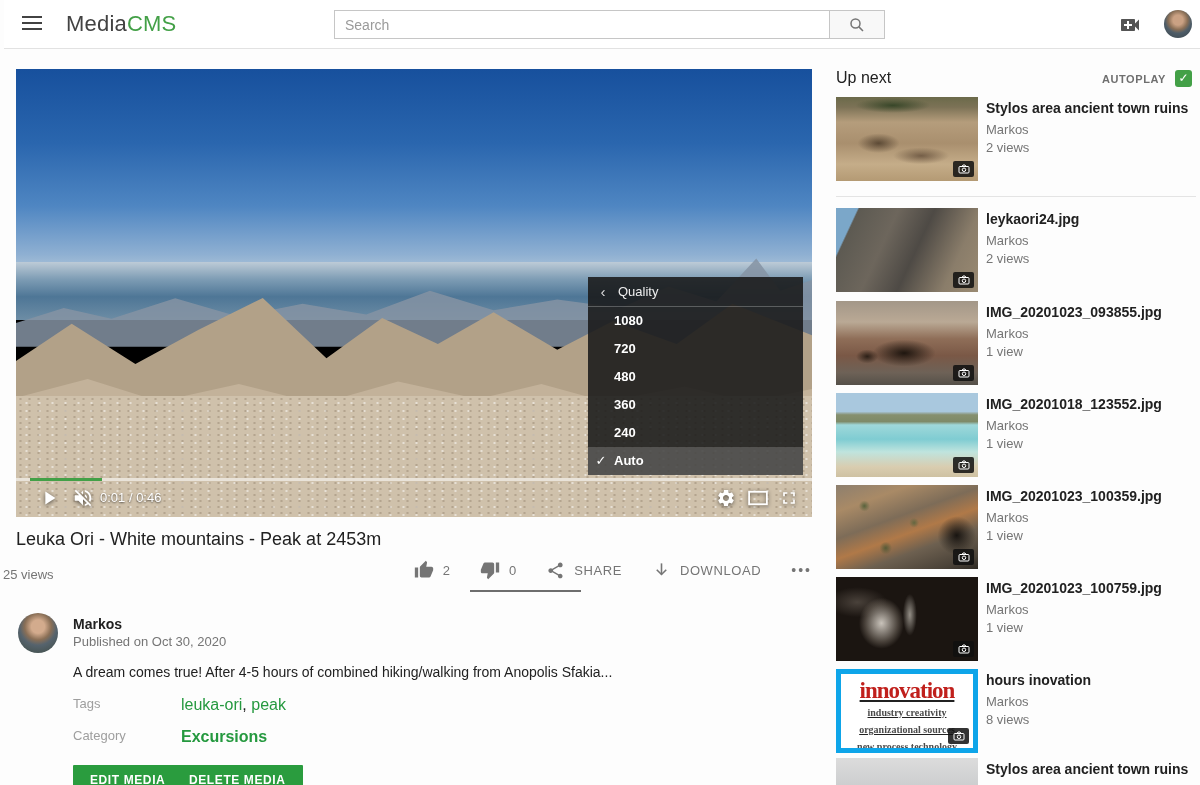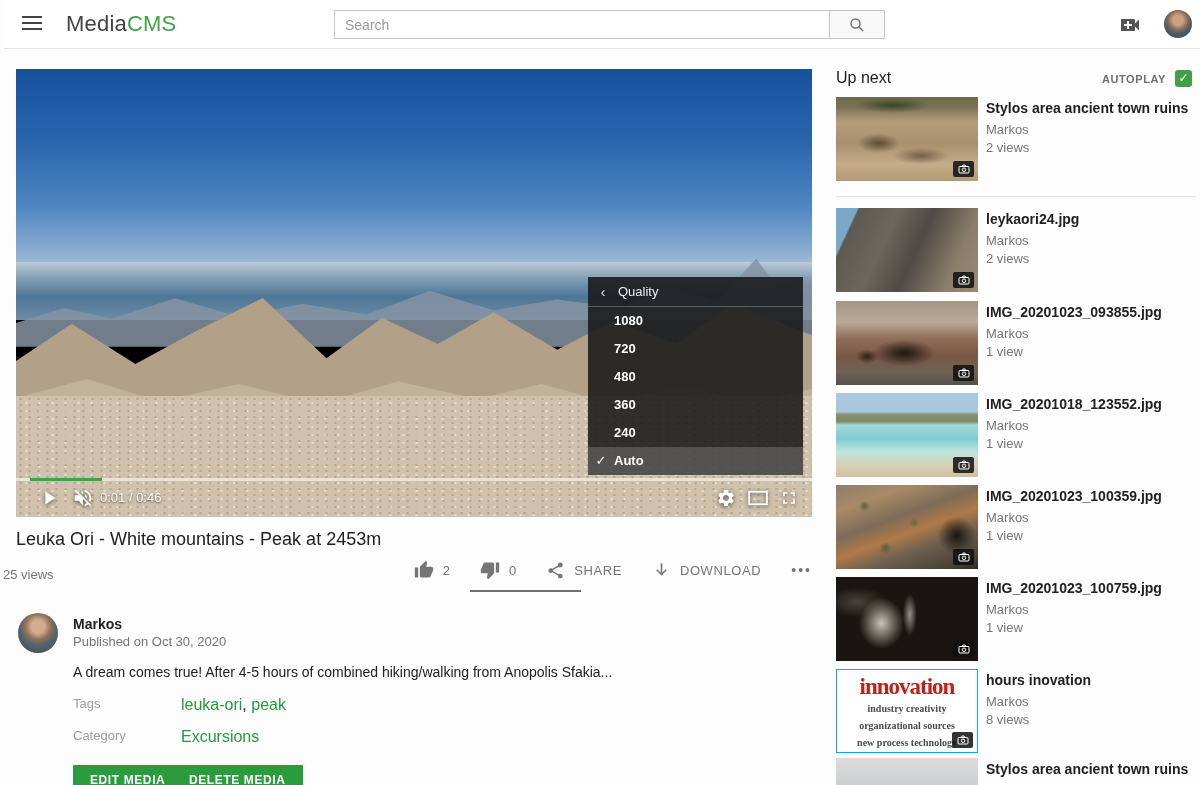--- a/index.html
+++ b/index.html
@@ -93,21 +93,21 @@
     background-blend-mode:normal; }
   .t1::after { content:""; position:absolute; inset:0; background:radial-gradient(ellipse 30px 14px at 30% 55%, rgba(60,45,30,.7), transparent 70%), radial-gradient(ellipse 40px 12px at 60% 70%, rgba(70,50,35,.6), transparent 70%), radial-gradient(ellipse 50px 10px at 40% 10%, rgba(40,60,30,.8), transparent 75%); }
   .t2 { background:linear-gradient(115deg,#7ba7c9 0%,#7ba7c9 12%,#5d5a52 13%,#6d665c 35%,#4e4a45 55%,#8a7d6a 80%,#9a8a72 100%); }
   .t3 { background:linear-gradient(180deg,#a39788 0%,#baa995 25%,#8f6e58 45%,#7a5846 65%,#6e6257 85%,#555049 100%); }
   .t3::after { content:""; position:absolute; inset:0; background:radial-gradient(ellipse 42px 18px at 48% 62%, rgba(25,18,12,.95), transparent 75%), radial-gradient(ellipse 16px 10px at 22% 66%, rgba(30,22,15,.85), transparent 70%); }
   .t4 { background:linear-gradient(180deg,#a9c8de 0%,#a9c8de 22%,#86906f 26%,#7e8a68 34%,#9fd8da 38%,#7fccd2 55%,#bfe4de 70%,#d9cdb0 88%,#cec1a2 100%); }
   .t5 { background:linear-gradient(160deg,#8d7f6e 0%,#a98a66 20%,#7d6c58 40%,#b07948 55%,#6d6050 70%,#4a4238 90%,#2e2a24 100%); }
   .t5::after { content:""; position:absolute; inset:0; background:radial-gradient(circle 8px at 20% 25%, rgba(80,95,55,.9), transparent 70%), radial-gradient(circle 7px at 55% 45%, rgba(85,100,60,.8), transparent 70%), radial-gradient(circle 9px at 35% 75%, rgba(70,85,50,.8), transparent 70%), radial-gradient(circle 24px at 85% 60%, rgba(15,12,10,.9), transparent 80%); }
   .t6 { background:#1b1511; }
   .t6::after { content:""; position:absolute; inset:0; background:radial-gradient(ellipse 30px 34px at 32% 55%, rgba(220,214,205,.9), rgba(140,130,118,.4) 55%, transparent 75%), radial-gradient(ellipse 10px 30px at 52% 45%, rgba(200,195,185,.7), transparent 70%), radial-gradient(ellipse 40px 20px at 15% 30%, rgba(120,110,100,.5), transparent 75%); }
-  .t7 { background:#fff; border:1px solid #0ea5e9; text-align:center; }
+  .t7 { background:#fff; border:5px solid #0ea5e9; text-align:center;text-decoration:underline; }
   .t7 .wc-main { display:block; font-family:"Liberation Serif", serif; font-weight:bold; color:#c0201c; font-size:23px; margin-top:4px; letter-spacing:-1px; }
   .t7 .wc-small { display:block; font-family:"Liberation Serif", serif; color:#4a4a4a; font-size:10px; font-weight:bold; line-height:17px; padding:0 3px; }
   .t8 { background:linear-gradient(180deg,#dcdcdc 0%,#c9cbcc 40%,#a7abac 70%,#8e9496 100%); }
   .t8::after { content:""; position:absolute; inset:0; background:radial-gradient(ellipse 90px 26px at 50% 95%, rgba(90,98,100,.8), transparent 80%); }
 </style>
 </head>
 <body>
 
 <div id="app">
 
@@ -232,21 +232,21 @@
   <div class="author-name">Markos</div>
   <div class="author-date">Published on Oct 30, 2020</div>
   <div class="description">A dream comes true! After 4-5 hours of combined hiking/walking from Anopolis Sfakia...</div>
 
   <div class="meta-label" style="top:696px;">Tags</div>
   <div class="meta-links" style="top:696px;">
     <a class="green-link">leuka-ori</a><span class="tag-sep">,</span>
     <a class="green-link">peak</a>
   </div>
   <div class="meta-label" style="top:728px;">Category</div>
-  <div class="meta-links" style="top:728px;">
+  <div class="meta-links" style="top:728px;font-weight:bold;">
     <a class="green-link">Excursions</a>
   </div>
 
   <button class="btn-green" style="left:73px;">EDIT MEDIA</button>
   <button class="btn-green" style="left:172px;">DELETE MEDIA</button>
 
   <div class="sidebar">
     <div class="upnext-title">Up next</div>
     <div class="autoplay-lbl">AUTOPLAY</div>
     <div class="autoplay-chk"><span>✓</span></div>

